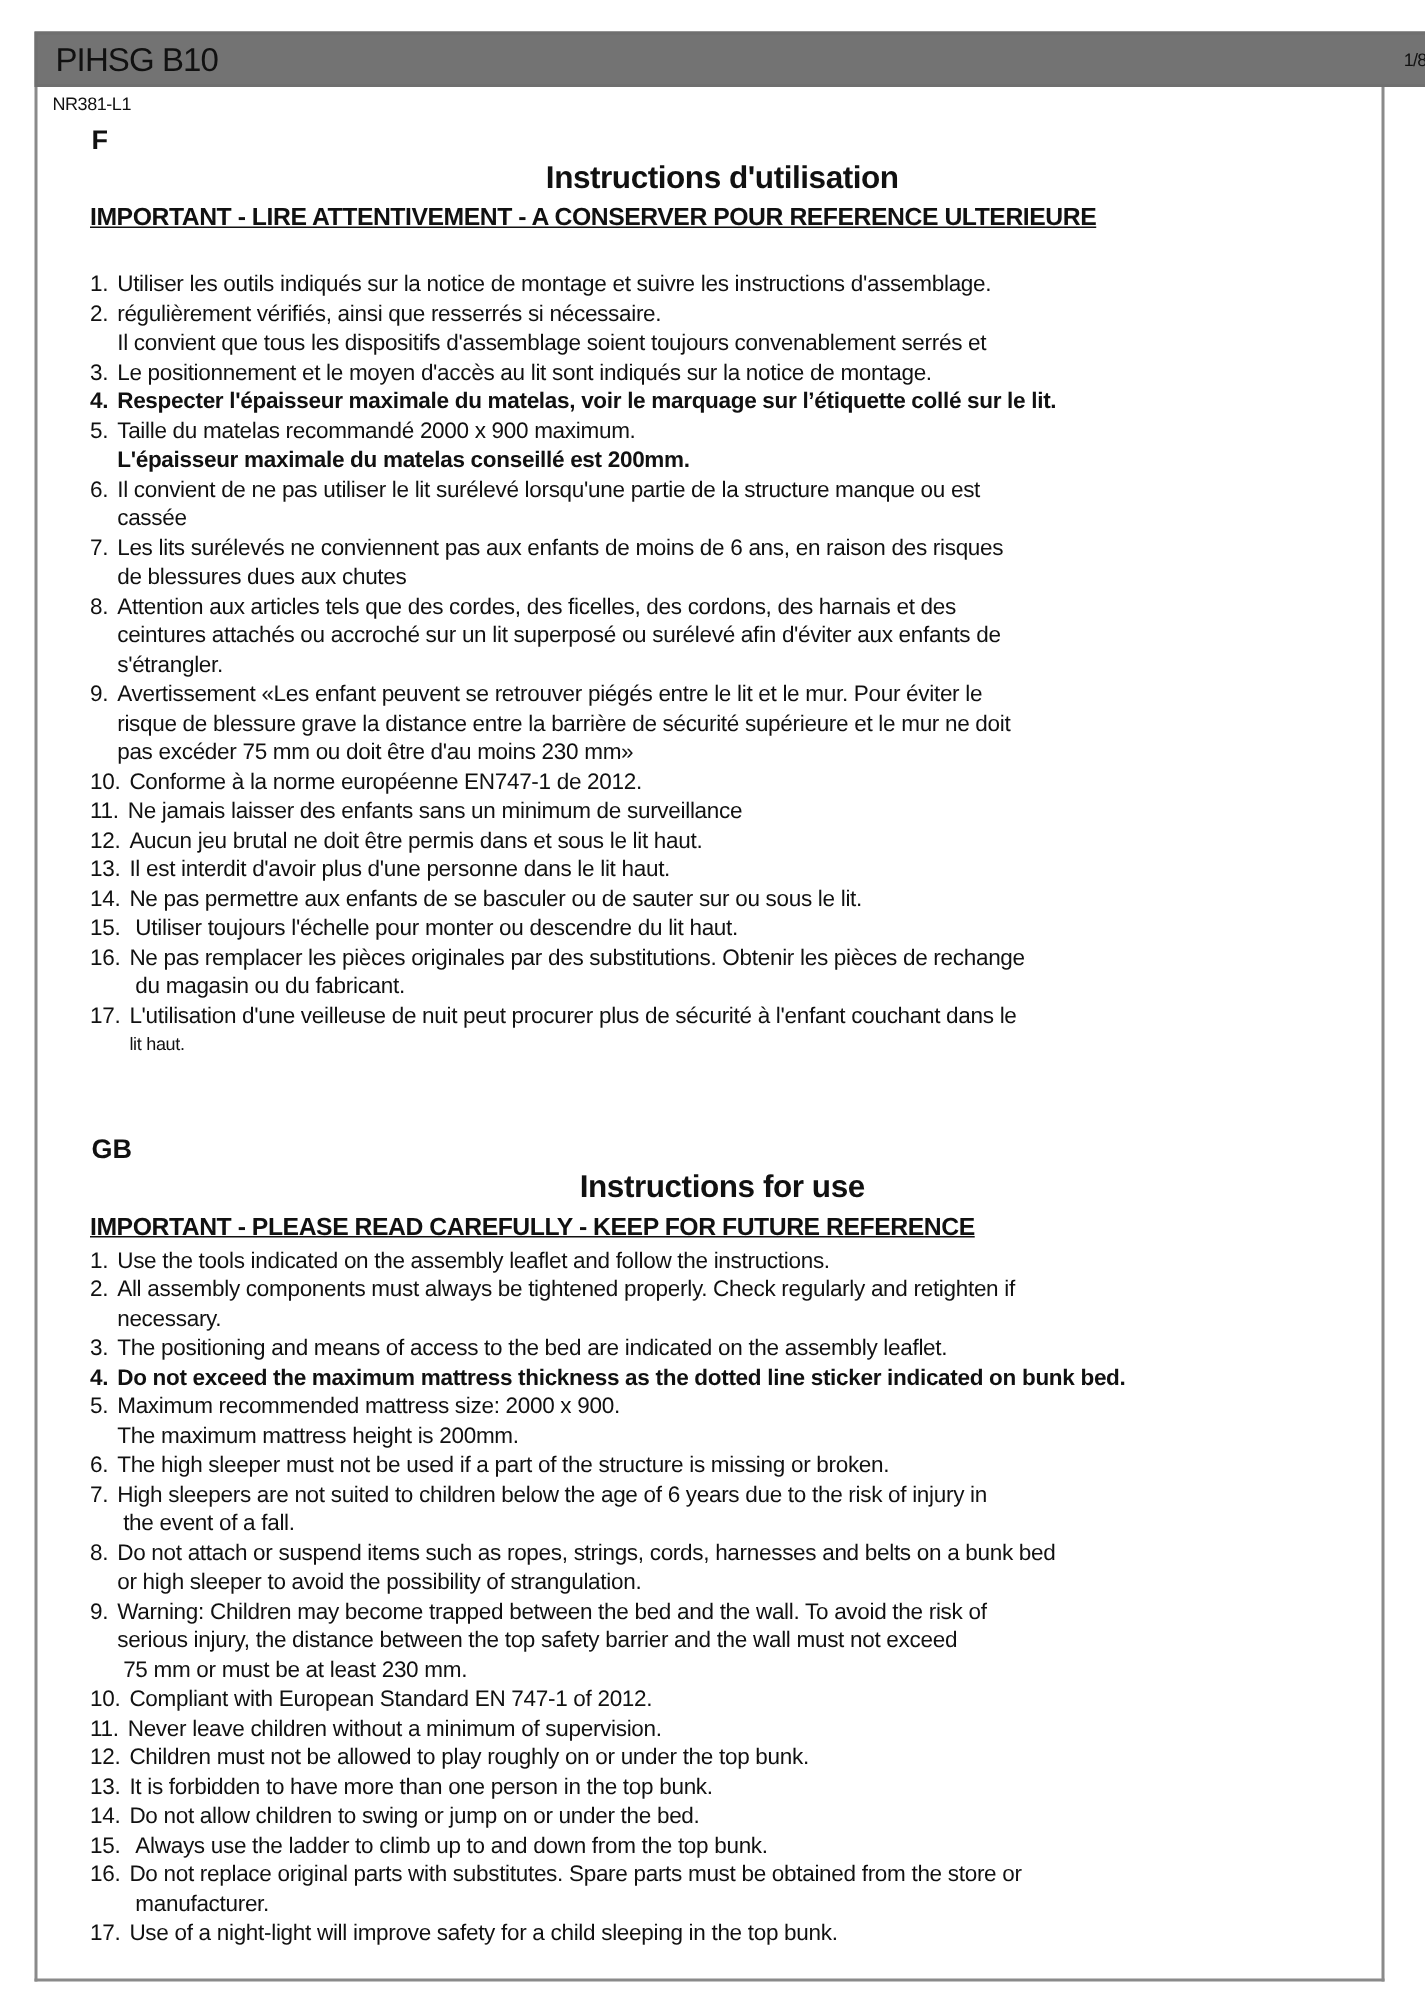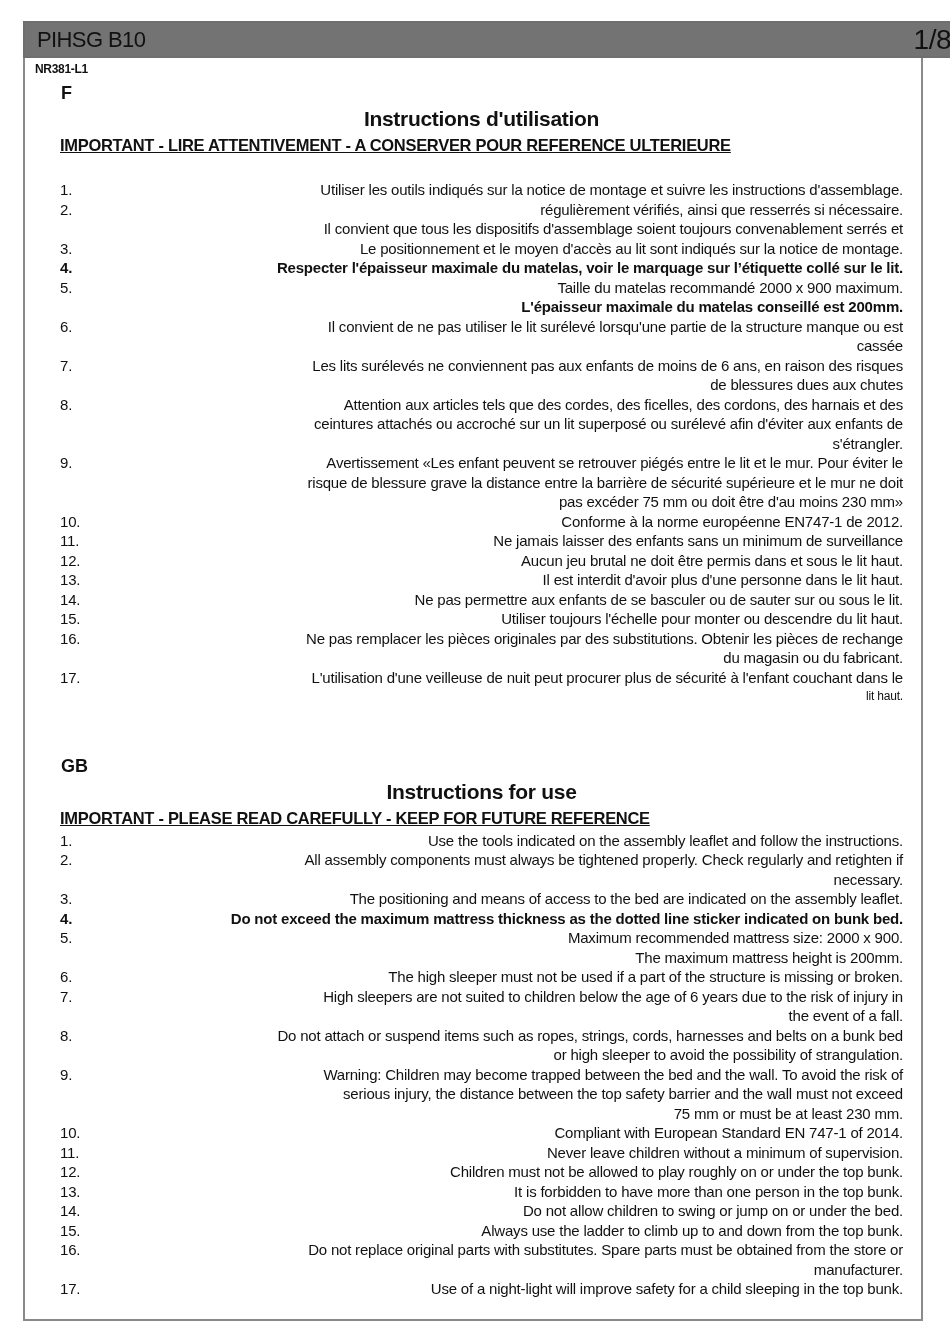--- a/index.html
+++ b/index.html
@@ -34,38 +34,37 @@
     justify-content:space-between;
     padding:0 14px 0 12px;
     background:#737373;
   }
   .product-code {
     font-size:22px;
     letter-spacing:-0.6px;
     white-space:pre;
   }
   .page-number {
-    font-size:28px;
+    font-size:12px;
     letter-spacing:-0.5px;
   }
   .content-box {
     position:absolute;
     top:58px; left:23px;
     width:900px; height:1263px;
     border:2px solid #8a8a8a;
     border-top:none;
     box-sizing:border-box;
     padding:4px 18px 0 10px;
     background:#ffffff;
   }
   .doc-ref {
     font-size:12px;
     line-height:14px;
     letter-spacing:-0.3px;
-    font-weight:bold;
   }
   .lang-section { margin-left:25px; }
   .lang-section.second { margin-top:48px; }
   .lang-code {
     font-size:18px;
     font-weight:bold;
     margin:6px 0 0 1px;
     line-height:22px;
   }
   .section-title {
@@ -88,21 +87,21 @@
   .lang-section.second .items { margin-top:2px; }
   .item {
     display:flex;
     font-size:15px;
     line-height:19.5px;
     letter-spacing:-0.2px;
   }
   .num { white-space:pre; margin-right:6px; }
   .num.bold { font-weight:bold; }
   .body { flex:1; min-width:0; }
-  .line { display:block; white-space:pre-wrap;text-align:right; }
+  .line { display:block; white-space:pre-wrap; }
   .line.bold { font-weight:bold; }
   .line.small { font-size:12px; line-height:19.5px; }
 </style>
 </head>
 <body>
 
 <div class="page">
   <div class="batch-label">Batch nr:</div>
 
   <div class="title-box">
@@ -319,21 +318,21 @@
     <span class="body">
                 <span class="line">Warning: Children may become trapped between the bed and the wall. To avoid the risk of</span>
                 <span class="line">serious injury, the distance between the top safety barrier and the wall must not exceed</span>
                 <span class="line">&nbsp;75 mm or must be at least 230 mm.</span>
               </span>
   </div>
 
   <div class="item">
     <span class="num">10.</span>
     <span class="body">
-                <span class="line">Compliant with European Standard EN 747-1 of 2014.</span>
+                <span class="line">Compliant with European Standard EN 747-1 of 2012.</span>
               </span>
   </div>
 
   <div class="item">
     <span class="num">11.</span>
     <span class="body">
                 <span class="line">Never leave children without a minimum of supervision.</span>
               </span>
   </div>
 

